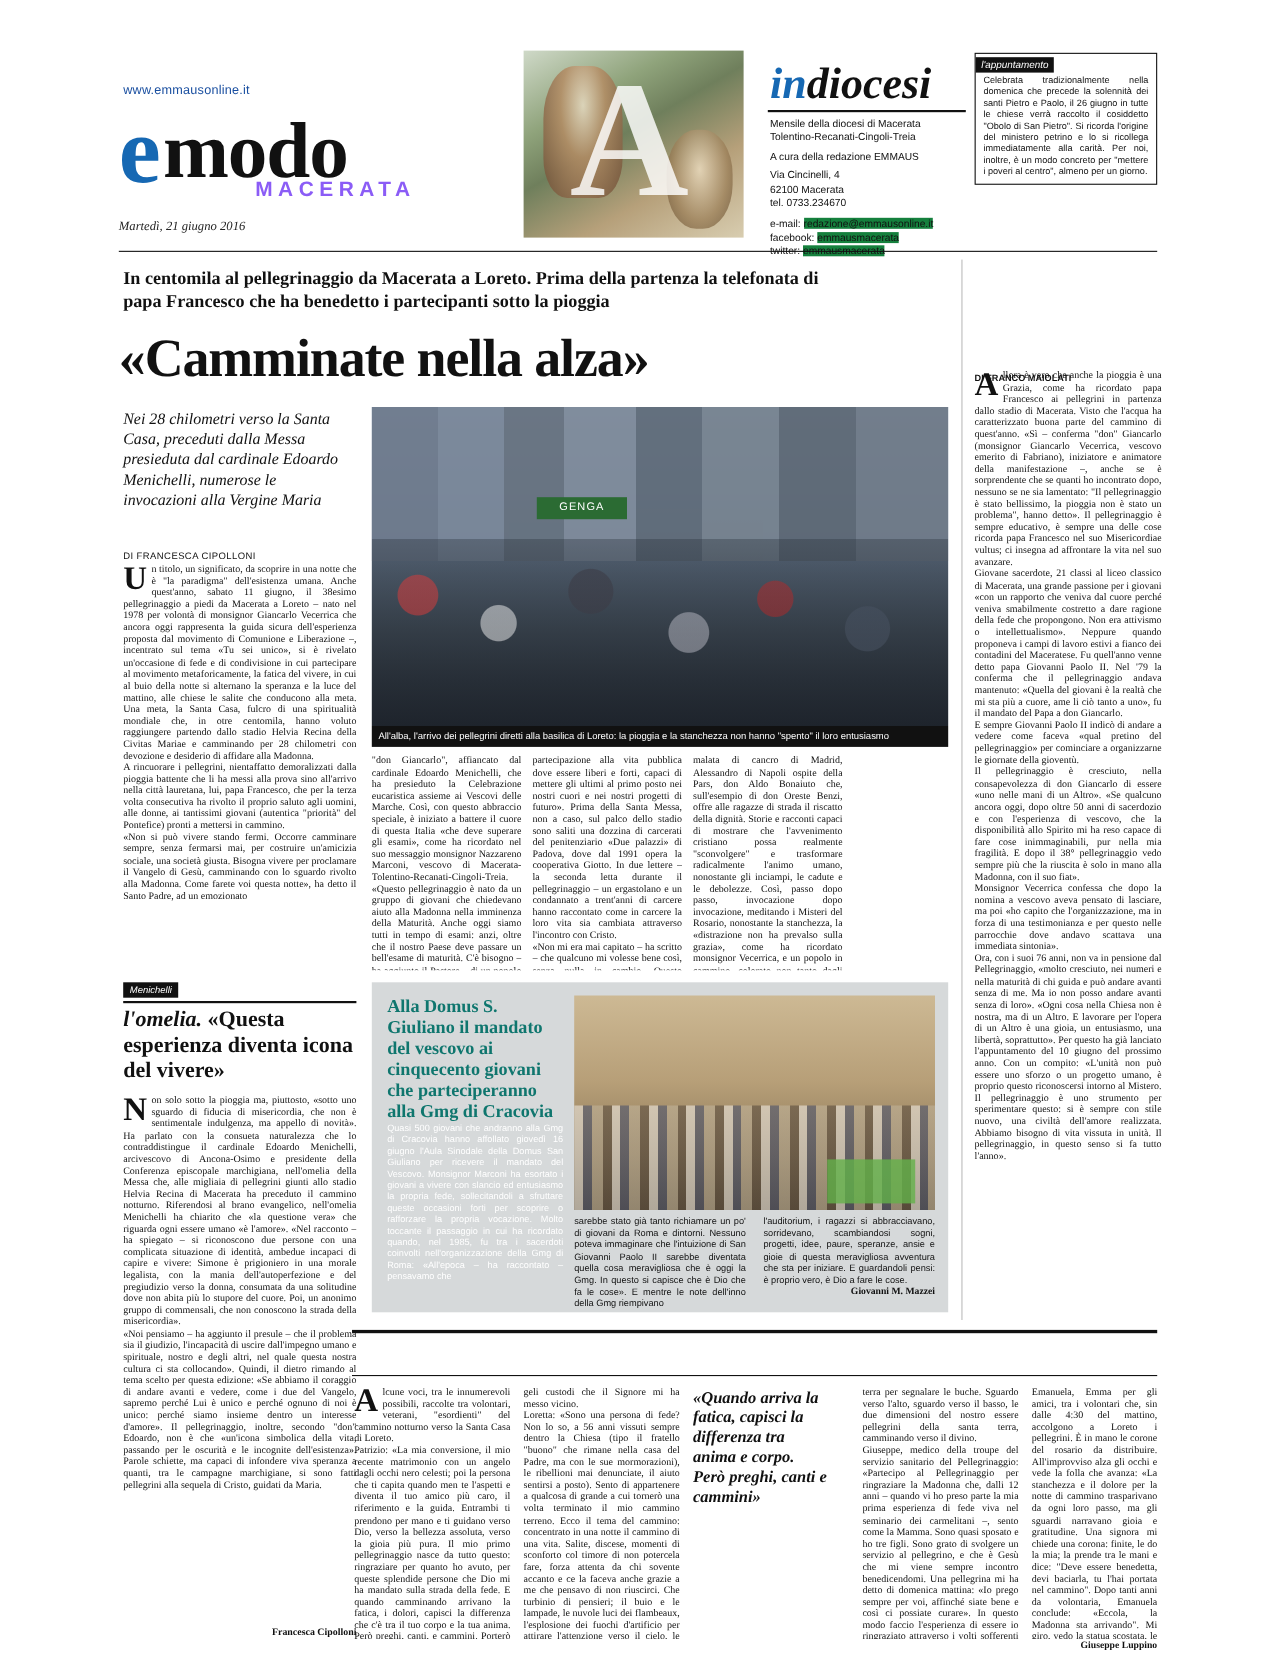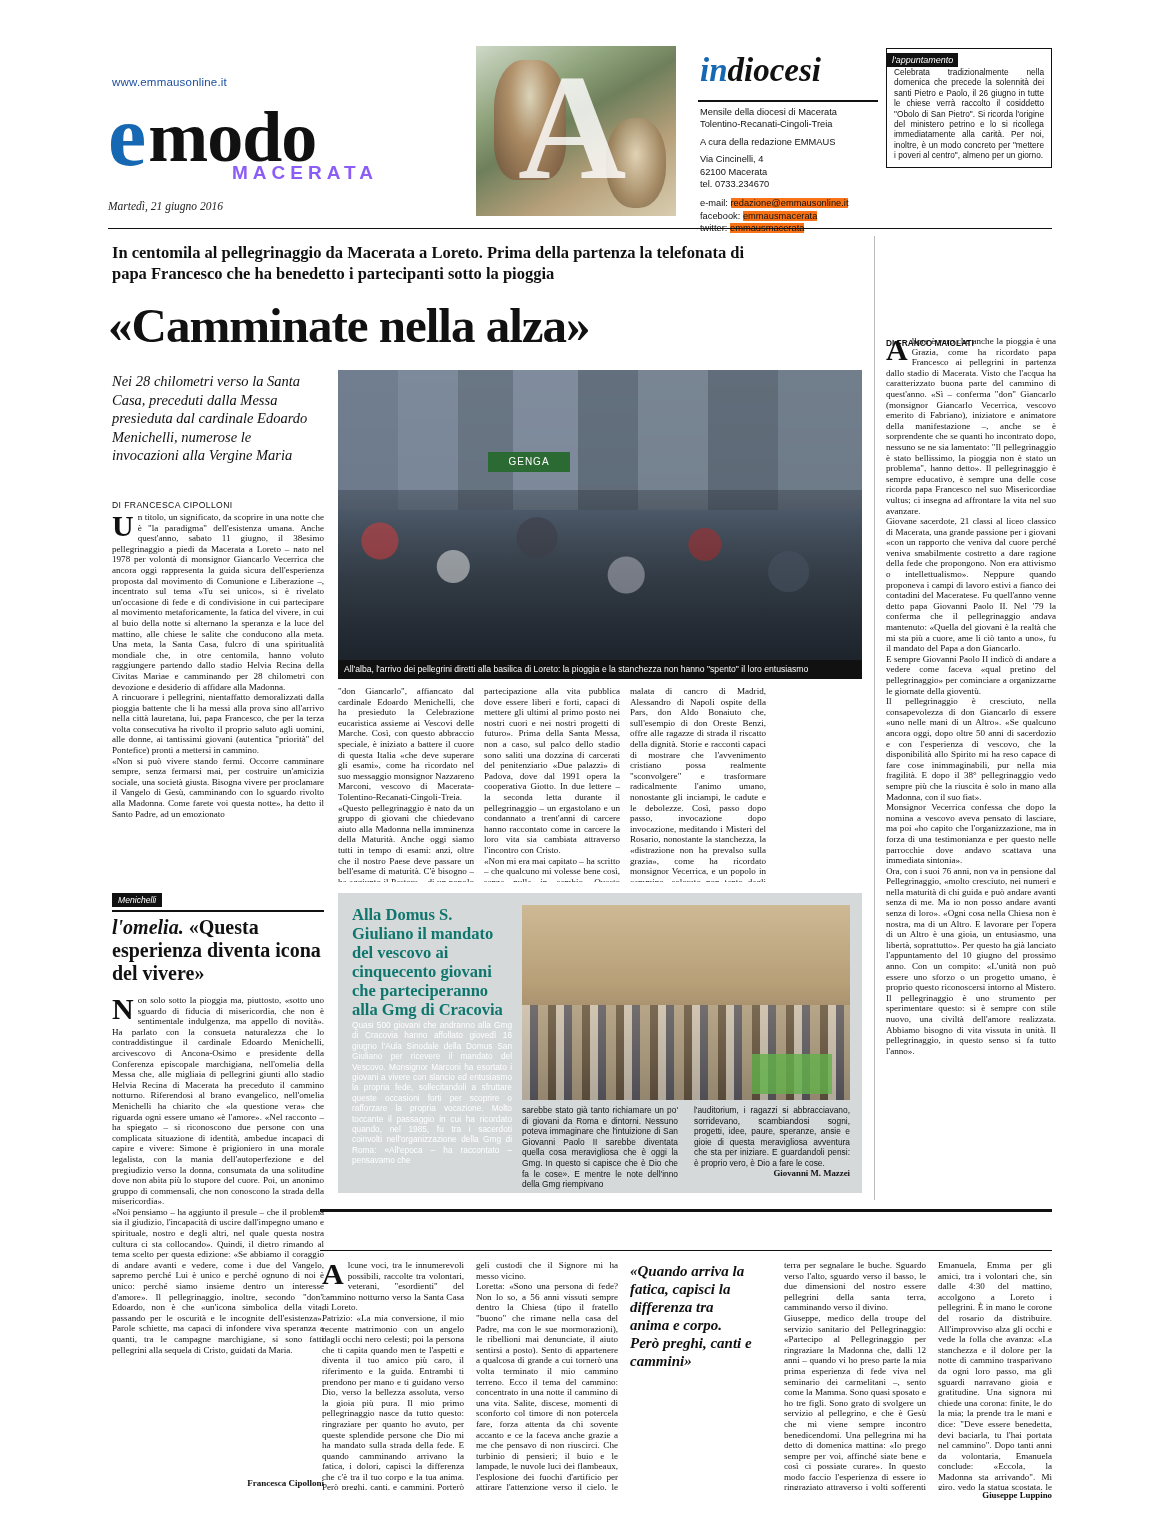--- a/index.html
+++ b/index.html
@@ -57,32 +57,32 @@
     border-radius:45%;
     opacity:.75;
   }
   .logo-A {
     position:absolute; left:518px; top:52px;
     font-family:"Liberation Serif", serif; font-size:150px; line-height:150px;
     color:rgba(255,255,255,.82); font-weight:700; letter-spacing:-6px;
   }
   .indiocesi {
     position:absolute; left:700px; top:52px;
-    font-family:"Liberation Serif", serif; font-size:33px; font-style:italic; font-weight:700; color:#111;
+    font-family:"Liberation Serif", serif; font-size:40px; font-style:italic; font-weight:700; color:#111;
   }
   .indiocesi .in { color:#1668b3; }
   .masthead-rule {
     position:absolute; left:698px; top:100px; width:180px; height:2px; background:#111;
   }
   .colophon {
     position:absolute; left:700px; top:106px; width:180px;
     font-family:"Liberation Sans", sans-serif; font-size:9.3px; line-height:12.4px; color:#111;
   }
   .colophon .mail { margin-top:7px; }
-  .colophon .hl { background:#f97316; }
+  .colophon .hl { background:#15803d; }
   .appointment {
     position:absolute; left:886px; top:48px; width:166px;
     border:1px solid #111; padding:0 0 6px 0;
   }
   .appointment .ap-tag {
     font-family:"Liberation Sans", sans-serif; font-size:9px; font-style:italic;
     background:#111; color:#fff; padding:2px 5px; display:inline-block;
   }
   .appointment .ap-title {
     font-family:"Liberation Serif", serif; font-weight:700; font-size:15px; line-height:17px;

